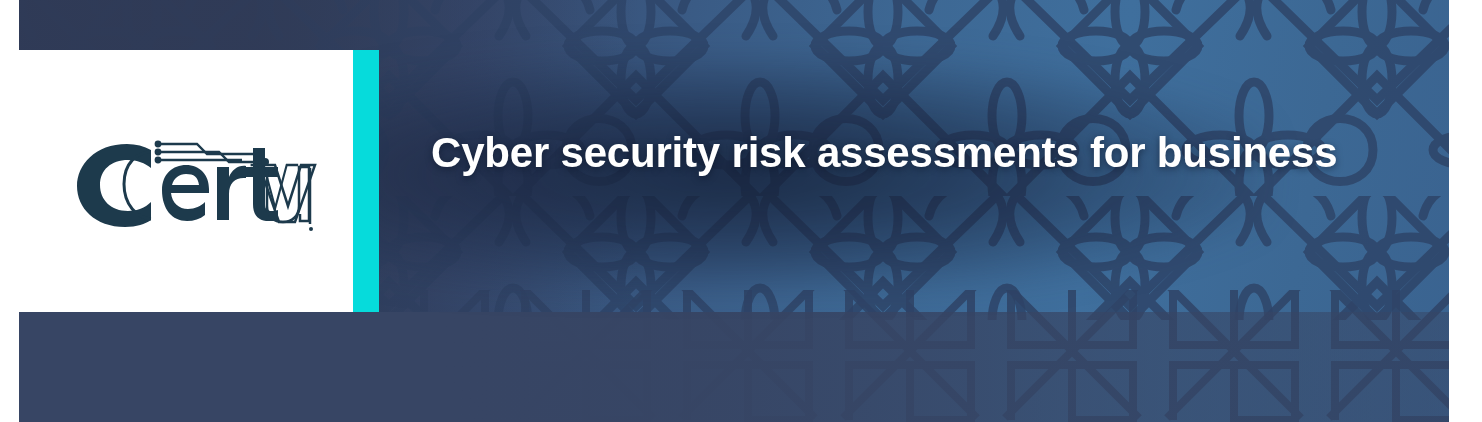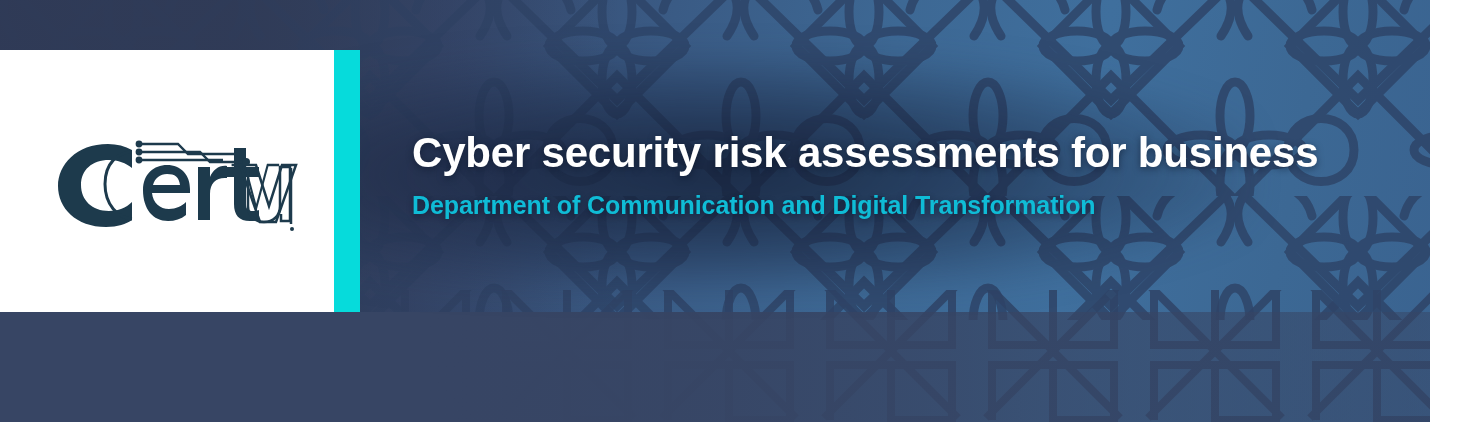--- a/index.html
+++ b/index.html
@@ -10,20 +10,21 @@
   body {
     font-family: "Liberation Sans", sans-serif;
   }
 
   .banner {
     position: relative;
     width: 1430px;
     height: 422px;
     overflow: hidden;
     background: #374564;
+    margin-left: 19px;
   }
 
   
   .bg-base {
     position: absolute;
     inset: 0;
     background:
       linear-gradient(100deg,
         #33405e 0%,
         #34425f 18%,
@@ -246,16 +247,15 @@
       <circle cx="91" cy="12" r="3.4" fill="#1d3a4c"></circle>
       <circle cx="91" cy="20" r="3.4" fill="#1d3a4c"></circle>
       <circle cx="91" cy="28" r="3.4" fill="#1d3a4c"></circle>
       <circle cx="198" cy="30" r="4" fill="#1d3a4c"></circle>
     </svg>
   </div>
   <div class="accent-bar"></div>
 
   <div class="text-block">
     <h1 class="headline"><span>Cyber security </span><span class="strong">risk assessments</span><span> for business</span></h1>
-    <p class="subhead">Department of Communication and Digital Transformation</p>
   </div>
 
 </div>
 
 </body></html>

